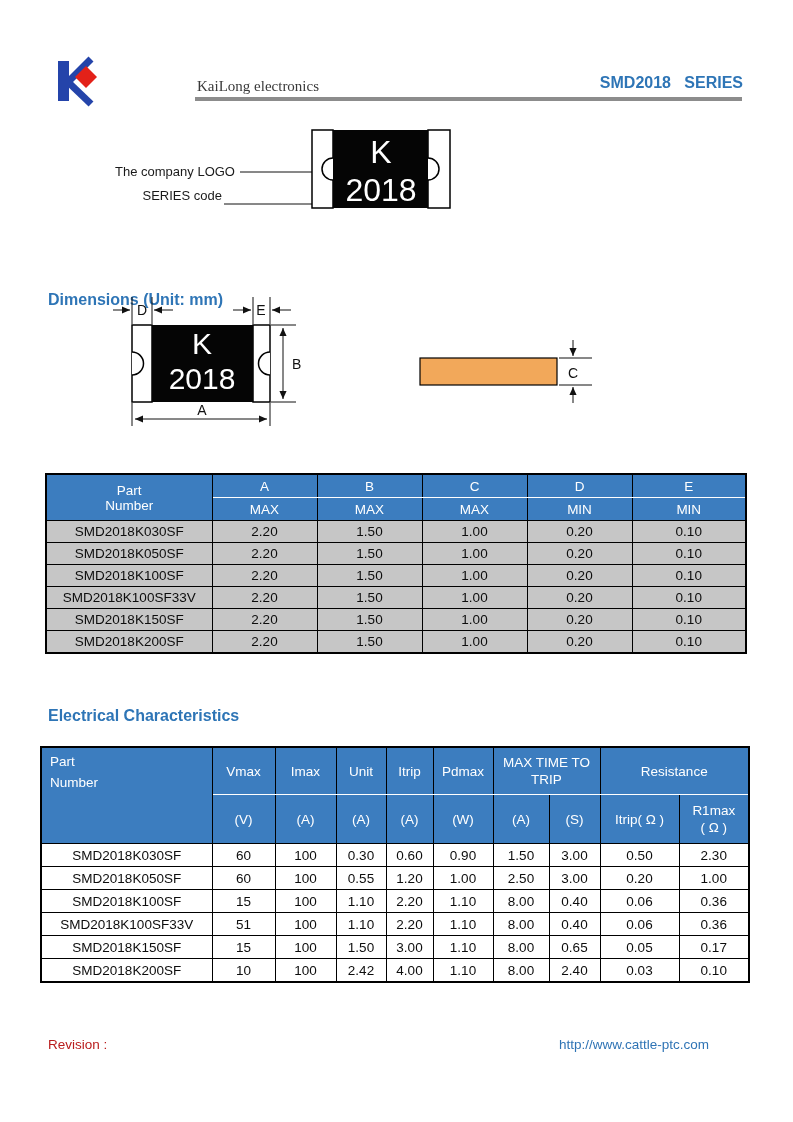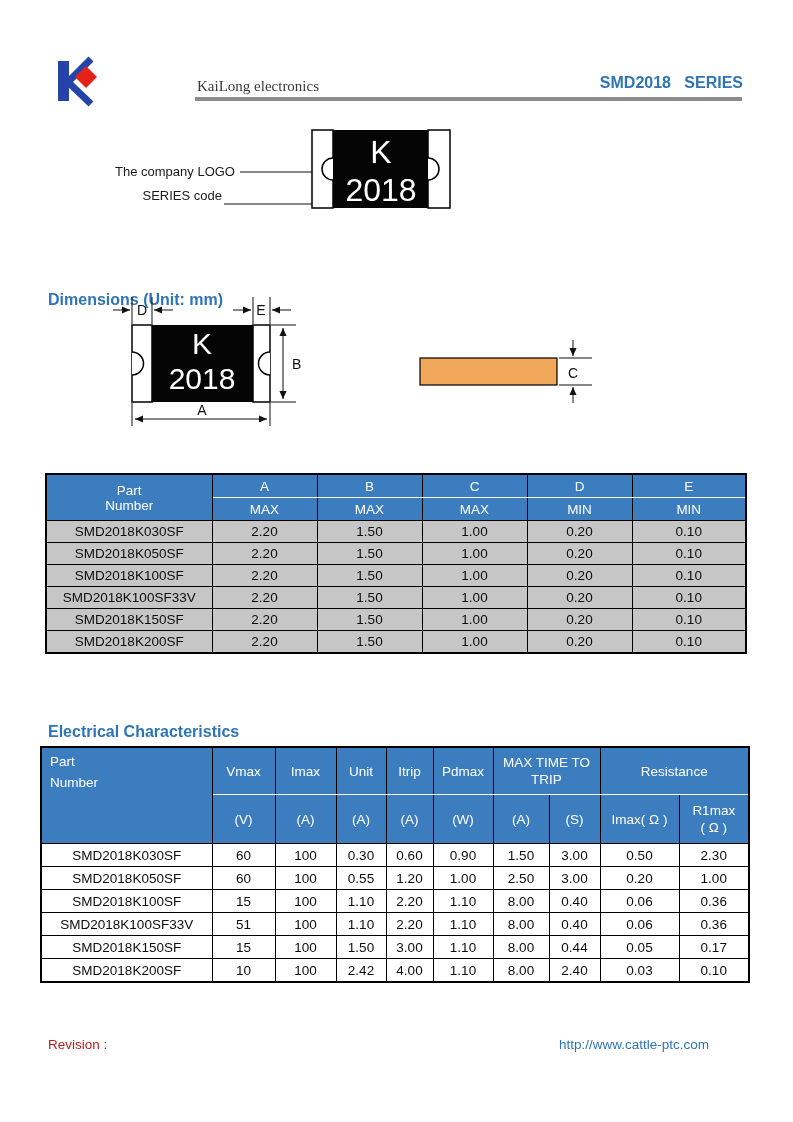--- a/index.html
+++ b/index.html
@@ -12,21 +12,21 @@
             letter-spacing:2px;font-family:"DejaVu Sans",sans-serif;}
   .brand-en{position:absolute;left:197px;top:78px;font-size:15px;color:#3a3a3a;
             font-family:"Liberation Serif",serif;text-align:right;}
   .series-title{position:absolute;right:50px;top:74px;font-size:16px;font-weight:bold;
             color:#2e75b6;white-space:pre;}
   .header-rule{position:absolute;left:195px;top:97px;width:547px;height:4px;background:#8c8c8c;}
 
   
   .sec-title{position:absolute;left:48px;font-size:16px;font-weight:bold;color:#2e75b6;}
   .t-dims{top:243px;margin-top:48px;}
-  .t-elec{top:723px;}
+  .t-elec{top:707px;}
 
   
   .figure-svg{position:absolute;left:100px;top:118px;}
   .diagram-svg{position:absolute;left:100px;top:290px;}
   .ann{font-family:"Liberation Sans",sans-serif;font-size:13px;fill:#1a1a1a;}
   .dimlabel{font-family:"Liberation Sans",sans-serif;font-size:14px;fill:#111;}
   .chiptext{fill:#fff;font-family:"Liberation Sans",sans-serif;text-anchor:middle;}
   .cap{fill:#fff;stroke:#000;stroke-width:1.5;}
   .chipbody{fill:#050505;}
   .notch{fill:#fff;stroke:#000;stroke-width:1.5;}
@@ -252,21 +252,21 @@
         <th class="wdiv" colspan="2">Resistance</th>
       </tr>
       <tr class="r2">
         <th>(V)</th>
         <th>(A)</th>
         <th>(A)</th>
         <th>(A)</th>
         <th>(W)</th>
         <th>(A)</th>
         <th>(S)</th>
-        <th>Imax( Ω )</th>
+        <th>Itrip( Ω )</th>
         <th class="two-line">
           <div>R1max</div>
           <div>( Ω )</div>
         </th>
       </tr>
     </thead>
     <tbody>
         <tr>
           <td>SMD2018K030SF</td>
           <td>60</td>
@@ -316,21 +316,21 @@
           <td>0.36</td>
         </tr>
         <tr>
           <td>SMD2018K150SF</td>
           <td>15</td>
           <td>100</td>
           <td>1.50</td>
           <td>3.00</td>
           <td>1.10</td>
           <td>8.00</td>
-          <td>0.44</td>
+          <td>0.65</td>
           <td>0.05</td>
           <td>0.17</td>
         </tr>
         <tr>
           <td>SMD2018K200SF</td>
           <td>10</td>
           <td>100</td>
           <td>2.42</td>
           <td>4.00</td>
           <td>1.10</td>

